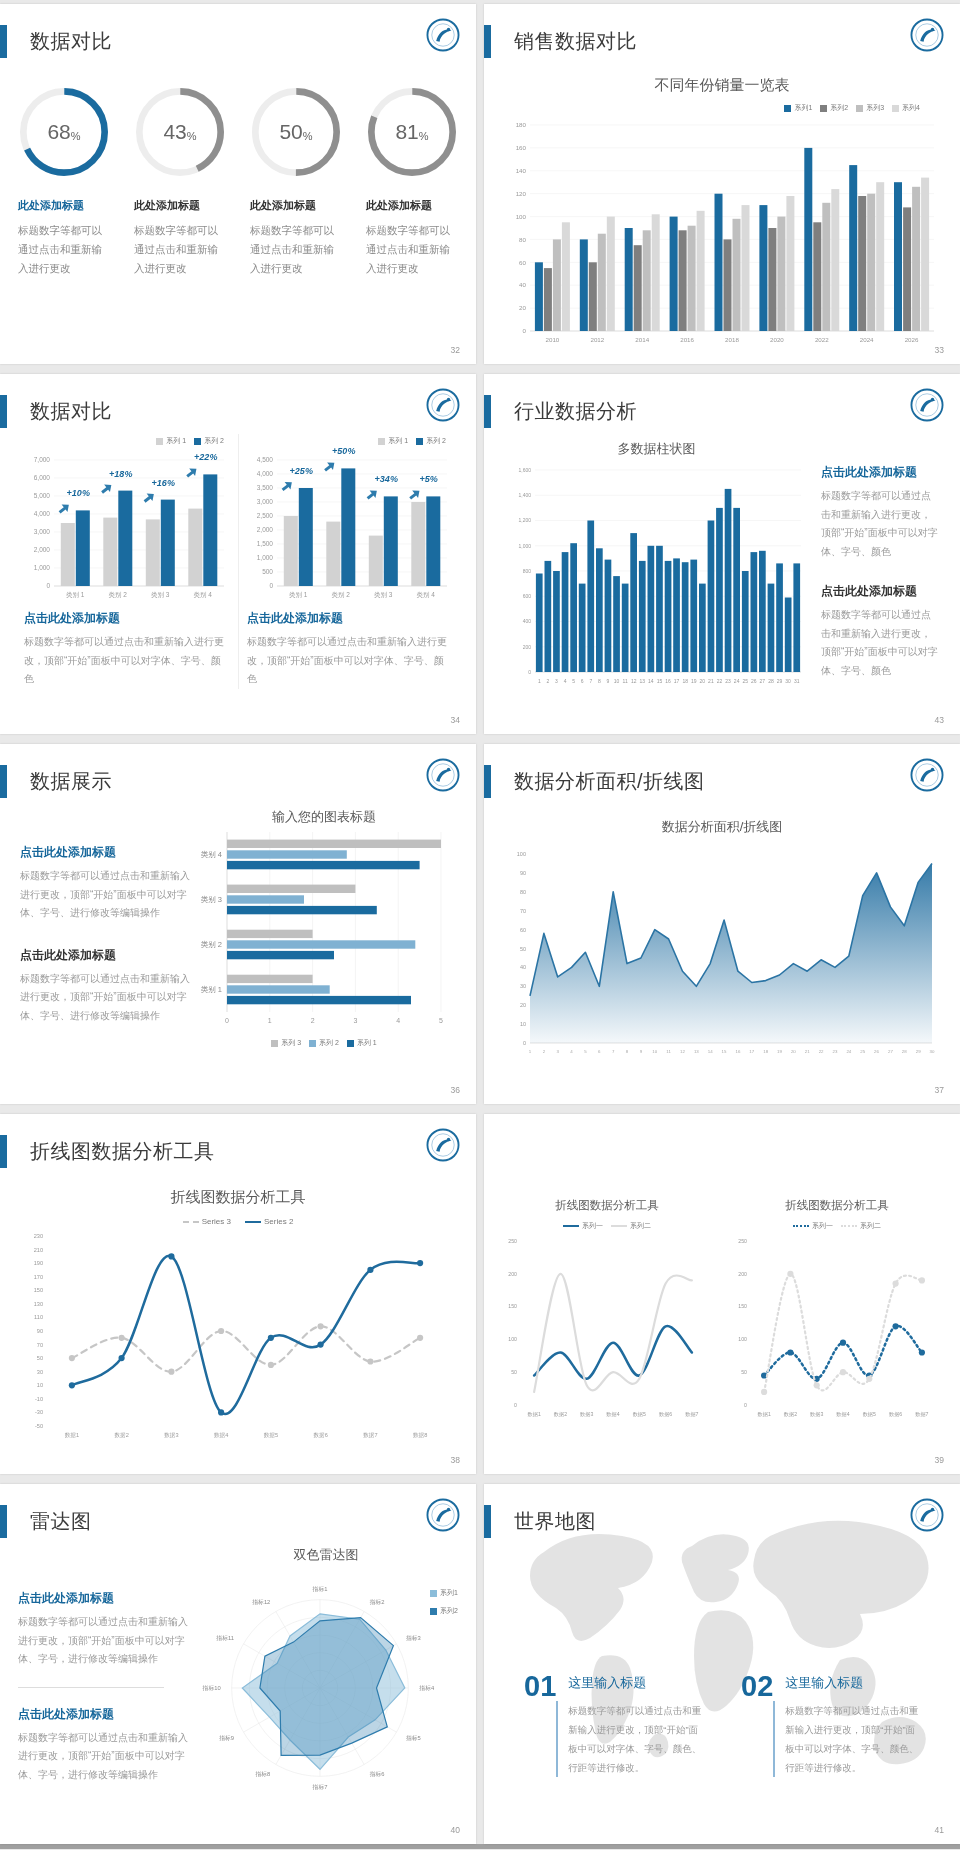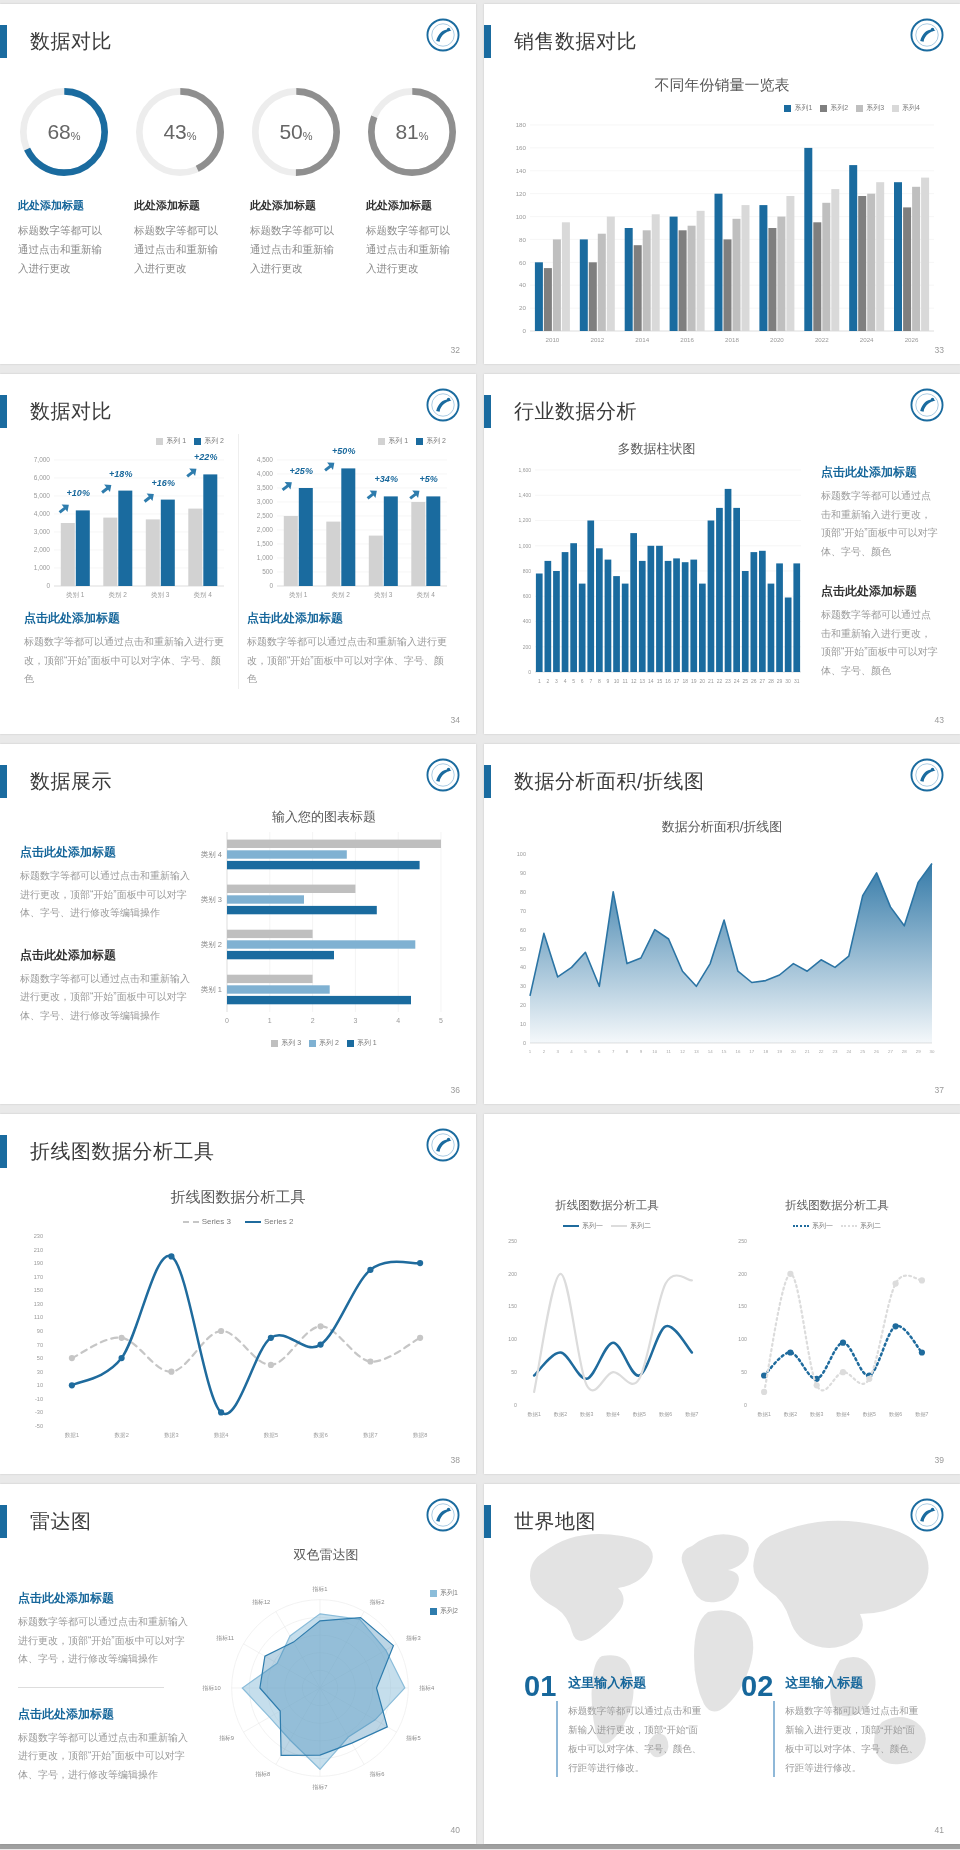--- a/index.html
+++ b/index.html
@@ -65,21 +65,21 @@
   .s9-left{width:176px;padding-top:40px}
   .s9-left hr{border:none;border-top:1px solid #ddd;margin:18px 30px 18px 0}
   .s9-chart{flex:1;text-align:center;padding-top:6px;position:relative}
   .r-lg{position:absolute;right:0;top:48px;display:flex;flex-direction:column;gap:7px;font-size:8px;color:#7a7a7a;align-items:flex-start}
   
   .map-svg{position:absolute;left:0;top:0;width:476px;height:360px}
   .s10-items{position:relative;display:flex;gap:34px;padding:132px 36px 0 40px}
   .mi{display:flex;flex:1}
   .mi-num{font-size:29px;font-weight:bold;color:#17679b;line-height:1}
   .mi-right{flex:1}
-  .mi-head{font-size:13px;font-weight:bold;color:#17679b;padding-left:12px;margin-top:2px}
+  .mi-head{font-size:13px;font-weight:normal;color:#17679b;padding-left:12px;margin-top:2px}
   .mi-body{border-left:2px solid #8fb8d8;padding-left:10px;margin-left:0;margin-top:9px;font-size:9.5px;color:#9a9a9a;line-height:2.0}
   .strip{height:5px;background:#a0a0a0}
   svg{display:block;margin:0 auto}
   text{font-family:"Liberation Sans","DejaVu Sans",sans-serif}
 </style>
 </head>
 <body>
 
 <div class="grid">
 

